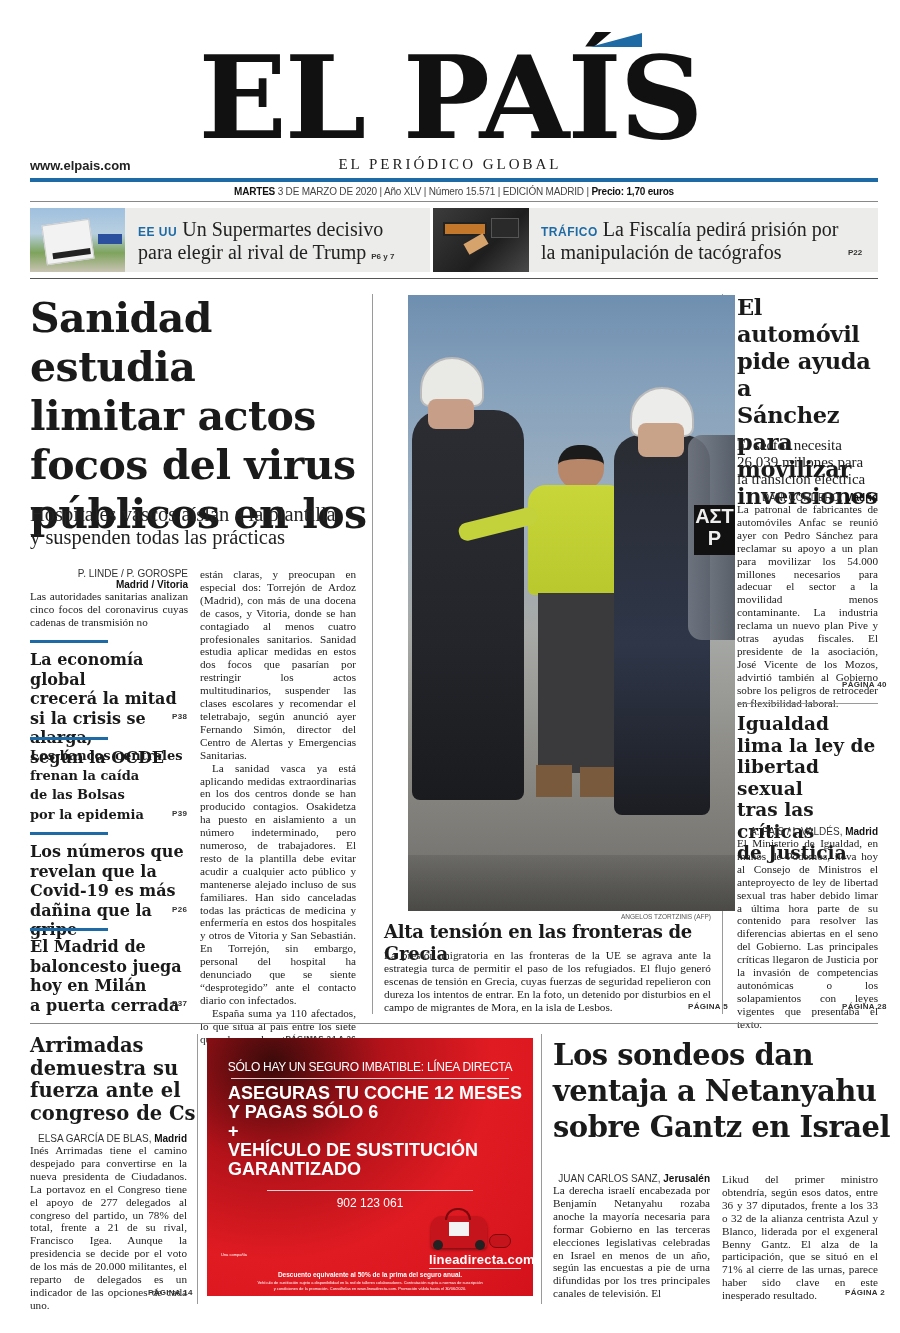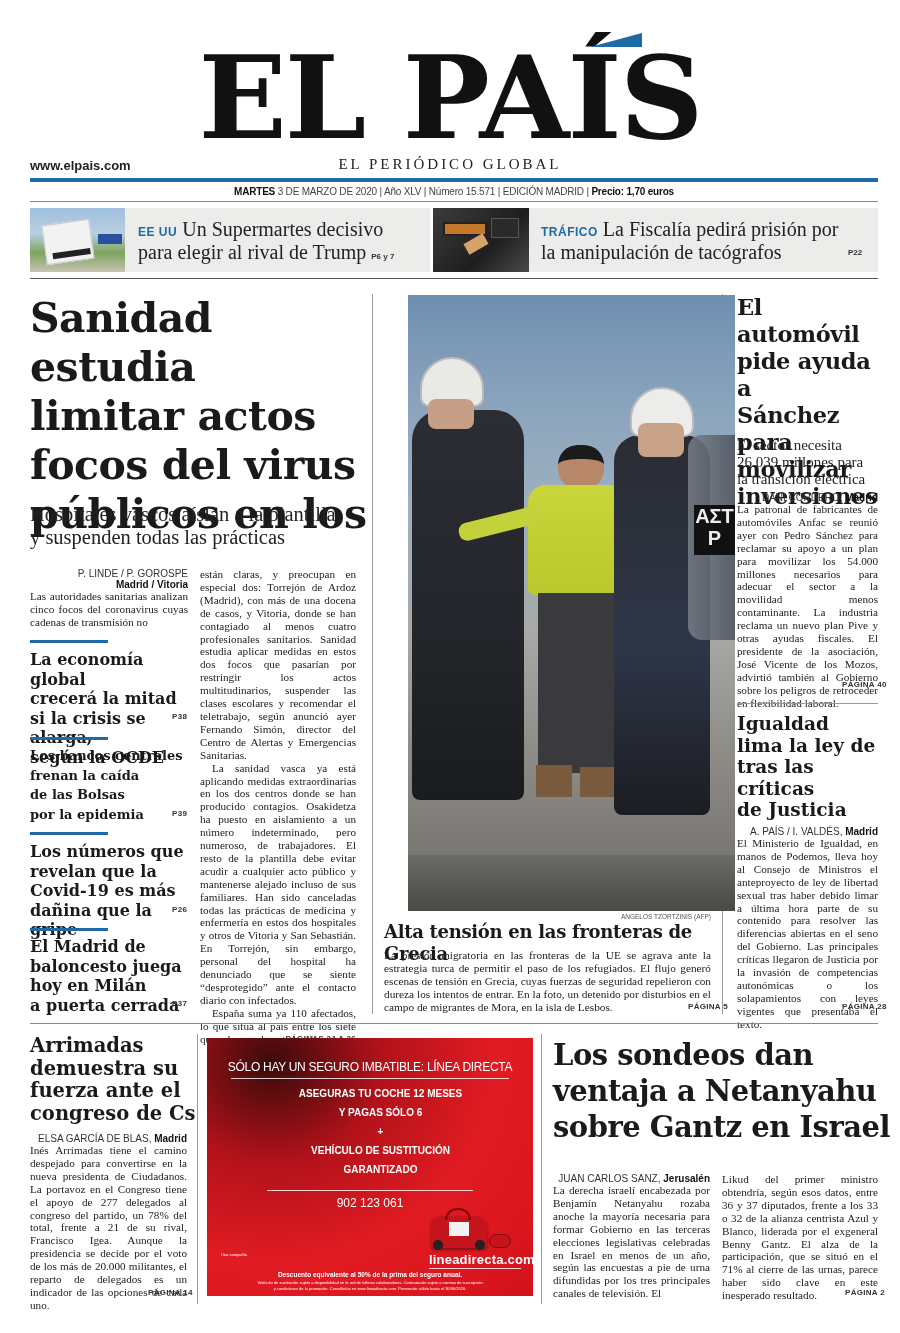--- a/index.html
+++ b/index.html
@@ -208,20 +208,21 @@
   </div>
   <div class="body-text">La patronal de fabricantes de automóviles Anfac se reunió ayer con Pedro Sánchez para reclamar su apoyo a un plan para movilizar los 54.000 millones necesarios para adecuar el sector a la movilidad menos contaminante. La industria reclama un nuevo plan Pive y otras ayudas fiscales. El presidente de la asociación, José Vicente de los Mozos, advirtió también al Gobierno sobre los peligros de retroceder en flexibilidad laboral.</div>
 </div>
 <div class="abs page-ref" style="left:842px; top:680px;">PÁGINA 40</div>
 
 <div class="abs hrule" style="left:737px; top:703px; width:141px;"></div>
 
 <div class="abs hl" style="left:737px; top:713px; width:150px; font-size:18.5px; line-height:21.5px;">
   <div>Igualdad</div>
   <div>lima la ley de</div>
+  <div>libertad sexual</div>
   <div>tras las críticas</div>
   <div>de Justicia</div>
 </div>
 <div class="abs" style="left:737px; top:826px; width:141px;">
   <div class="byline">
     <span>A. PAÍS / I. VALDÉS,</span>
     <b>Madrid</b>
   </div>
   <div class="body-text">El Ministerio de Igualdad, en manos de Podemos, lleva hoy al Consejo de Ministros el anteproyecto de ley de libertad sexual tras haber debido limar a última hora parte de su contenido para resolver las diferencias abiertas en el seno del Gobierno. Las principales críticas llegaron de Justicia por la invasión de competencias autonómicas o los solapamientos con leyes vigentes que presentaba el texto.</div>
 </div>
@@ -243,21 +244,21 @@
   <div class="body-text">Inés Arrimadas tiene el camino despejado para convertirse en la nueva presidenta de Ciudadanos. La portavoz en el Congreso tiene el apoyo de 277 delegados al congreso del partido, un 78% del total, frente a 21 de su rival, Francisco Igea. Aunque la presidencia se decide por el voto de los más de 20.000 militantes, el reparto de delegados es un indicador de las opciones de cada uno.</div>
 </div>
 <div class="abs page-ref" style="left:148px; top:1288px;">PÁGINA 14</div>
 
 <div class="abs vrule" style="left:197px; top:1034px; height:270px;"></div>
 <div class="abs vrule" style="left:541px; top:1034px; height:270px;"></div>
 
 <div class="abs ad">
   <div class="abs" style="left:0; top:22px; width:326px; text-align:center; font-size:12px; letter-spacing:-0.3px;">SÓLO HAY UN SEGURO IMBATIBLE: LÍNEA DIRECTA</div>
   <div class="abs ad-line" style="left:24px; top:40px; width:278px;"></div>
-  <div class="abs" style="left:0; top:46px; width:326px; text-align:center; font-weight:bold; font-size:10px; line-height:19px;padding-left:21px;">
+  <div class="abs" style="left:0; top:46px; width:326px; text-align:left; font-weight:bold; font-size:18px; line-height:19px;padding-left:21px;">
     <div>ASEGURAS TU COCHE 12 MESES</div>
     <div>Y PAGAS SÓLO 6</div>
     <div>+</div>
     <div>VEHÍCULO DE SUSTITUCIÓN</div>
     <div>GARANTIZADO</div>
   </div>
   <div class="abs ad-line" style="left:60px; top:152px; width:206px;"></div>
   <div class="abs" style="left:0; top:158px; width:326px; text-align:center; font-size:12px;">902 123 061</div>
 
   <div class="abs" style="left:224px; top:178px; width:56px; height:32px; background:#c5141b; border-radius:10px 10px 4px 4px; box-shadow:0 2px 3px rgba(0,0,0,0.4);">

